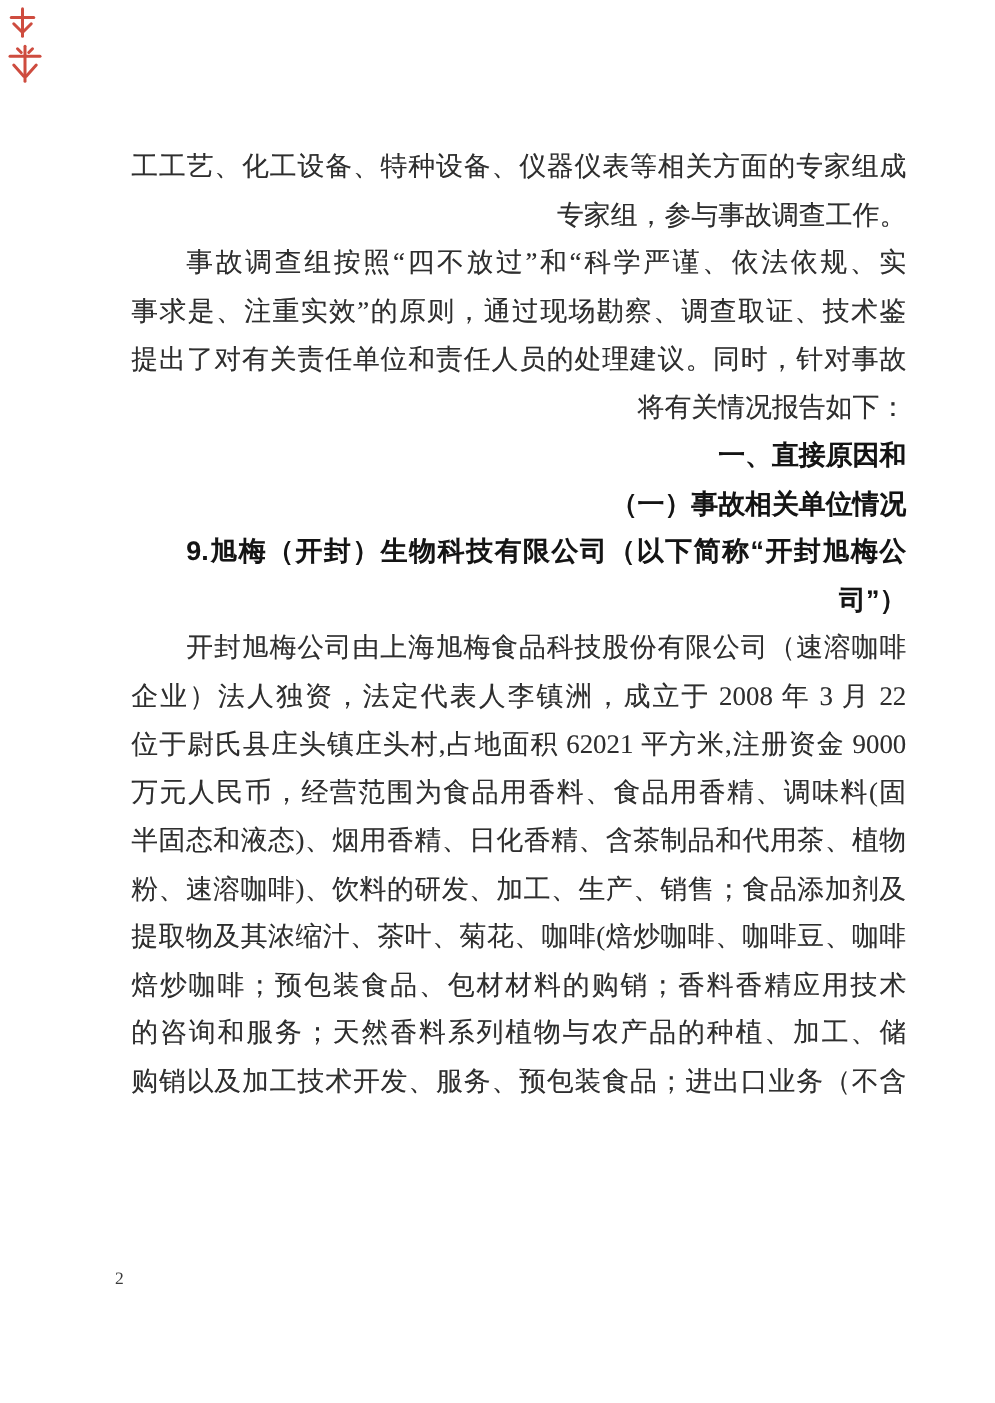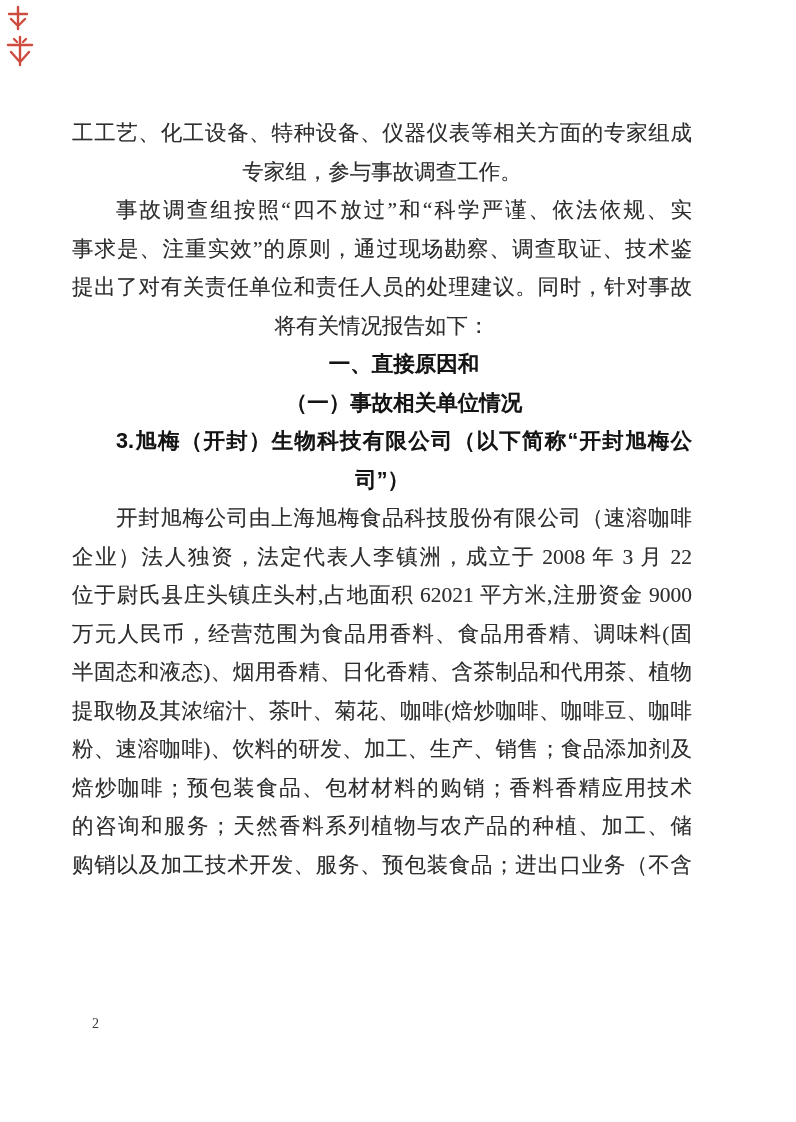--- a/index.html
+++ b/index.html
@@ -6,32 +6,32 @@
   .page {
     position: relative;
     width: 796px;
     height: 1122px;
     background: #ffffff;
     overflow: hidden;
     font-family: "Liberation Serif", "DejaVu Serif", serif;
   }
   .content {
     position: absolute;
-    left: 72px;
+    left: 105px;
     top: 114px;
     width: 620px;
   }
   .line {
     height: 38.5px;
     line-height: 38.5px;
     font-size: 21.5px;
     color: #2e2e2e;
     overflow: hidden;
     white-space: normal;
-    text-align: center;
+    text-align: right;
     text-shadow: 0 0 0.5px rgba(70,70,70,0.45);
   }
   .line.fill {
     text-align: justify;
     text-align-last: justify;
   }
   .line.indent { padding-left: 44px; }
   .line.heading {
     font-family: "Liberation Sans", "DejaVu Sans", sans-serif;
     font-weight: 700;
@@ -83,29 +83,29 @@
 
   <div class="content">
       <div class="line body fill">工工艺、化工设备、特种设备、仪器仪表等相关方面的专家组成</div>
       <div class="line body">专家组，参与事故调查工作。</div>
       <div class="line body fill indent">事故调查组按照“四不放过”和“科学严谨、依法依规、实</div>
       <div class="line body fill">事求是、注重实效”的原则，通过现场勘察、调查取证、技术鉴</div>
       <div class="line body fill">提出了对有关责任单位和责任人员的处理建议。同时，针对事故</div>
       <div class="line body">将有关情况报告如下：</div>
       <div class="line heading indent">一、直接原因和</div>
       <div class="line heading indent">（一）事故相关单位情况</div>
-      <div class="line heading fill indent">3.旭梅（开封）生物科技有限公司（以下简称“开封旭梅公</div>
+      <div class="line heading fill indent">9.旭梅（开封）生物科技有限公司（以下简称“开封旭梅公</div>
       <div class="line heading">司”）</div>
       <div class="line body fill indent">开封旭梅公司由上海旭梅食品科技股份有限公司（速溶咖啡</div>
       <div class="line body fill">企业）法人独资，法定代表人李镇洲，成立于 2008 年 3 月 22 日，</div>
       <div class="line body fill">位于尉氏县庄头镇庄头村,占地面积 62021 平方米,注册资金 9000</div>
       <div class="line body fill">万元人民币，经营范围为食品用香料、食品用香精、调味料(固态、</div>
       <div class="line body fill">半固态和液态)、烟用香精、日化香精、含茶制品和代用茶、植物</div>
+      <div class="line body fill">粉、速溶咖啡)、饮料的研发、加工、生产、销售；食品添加剂及</div>
       <div class="line body fill">提取物及其浓缩汁、茶叶、菊花、咖啡(焙炒咖啡、咖啡豆、咖啡</div>
-      <div class="line body fill">粉、速溶咖啡)、饮料的研发、加工、生产、销售；食品添加剂及</div>
       <div class="line body fill">焙炒咖啡；预包装食品、包材材料的购销；香料香精应用技术</div>
       <div class="line body fill">的咨询和服务；天然香料系列植物与农产品的种植、加工、储存、</div>
       <div class="line body fill">购销以及加工技术开发、服务、预包装食品；进出口业务（不含分</div>
     </div>
 
   <div class="pageno">2</div>
 
 </div>
 
 </body></html>

